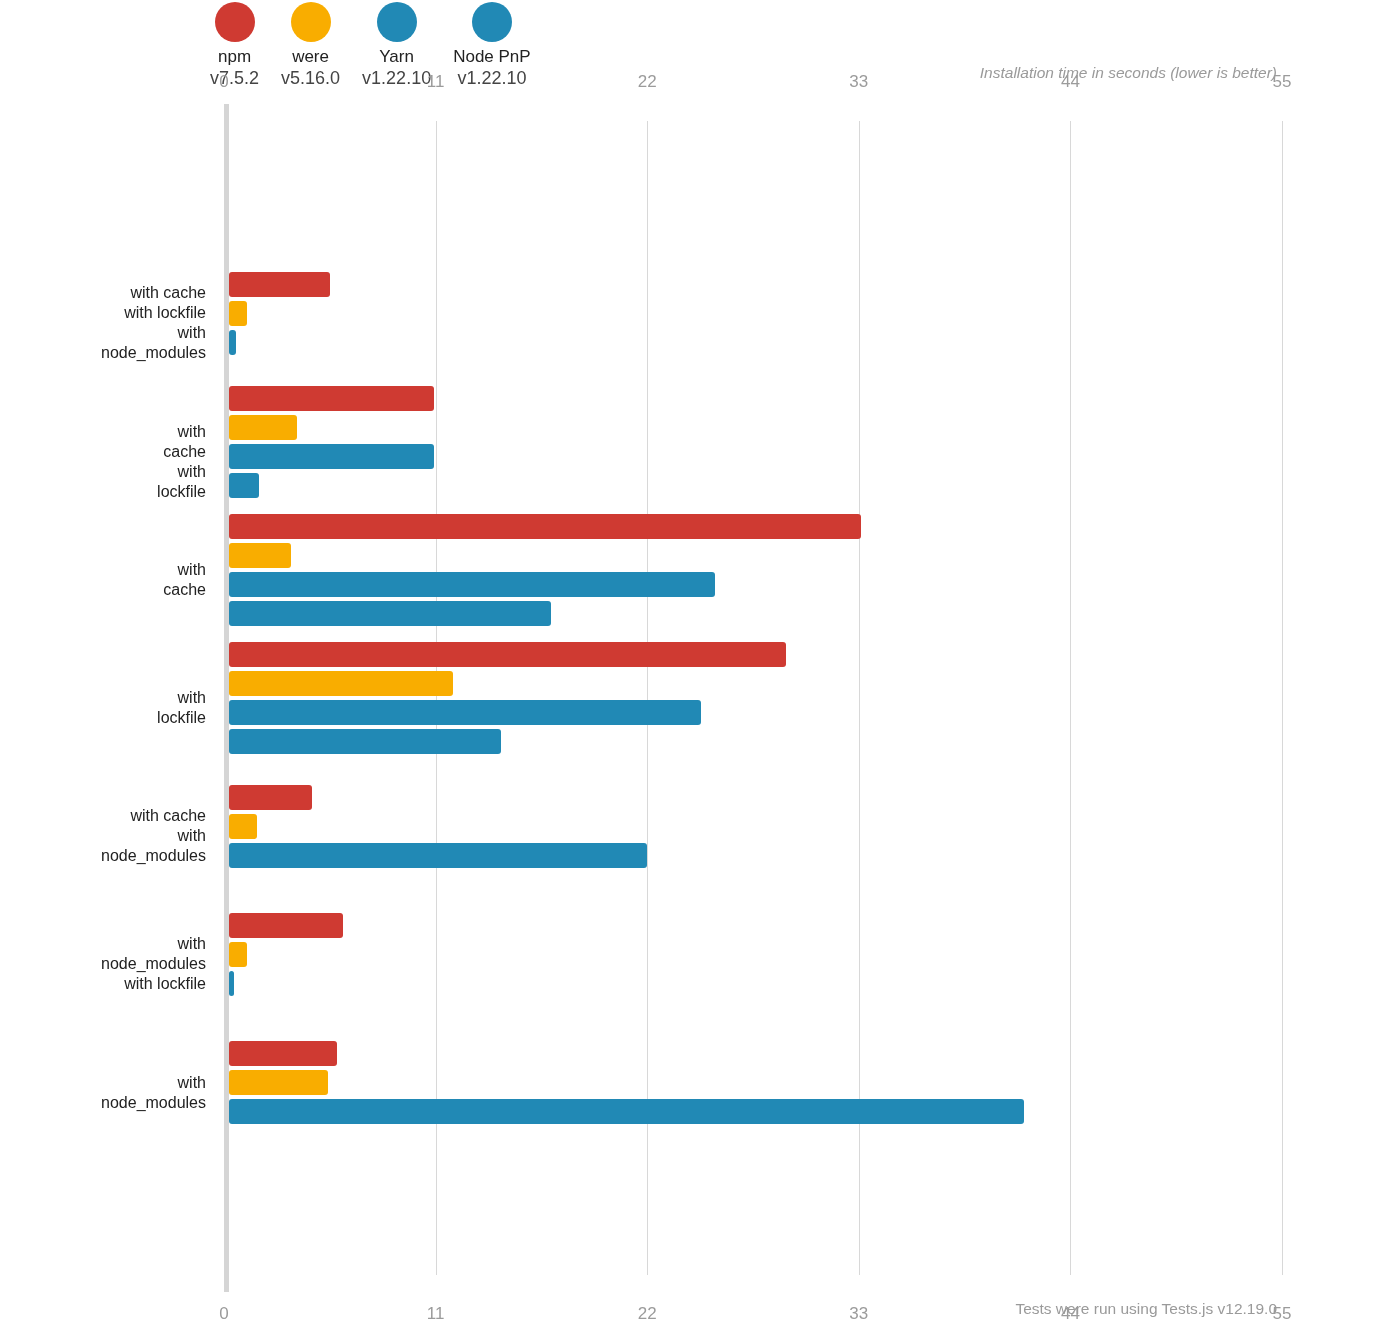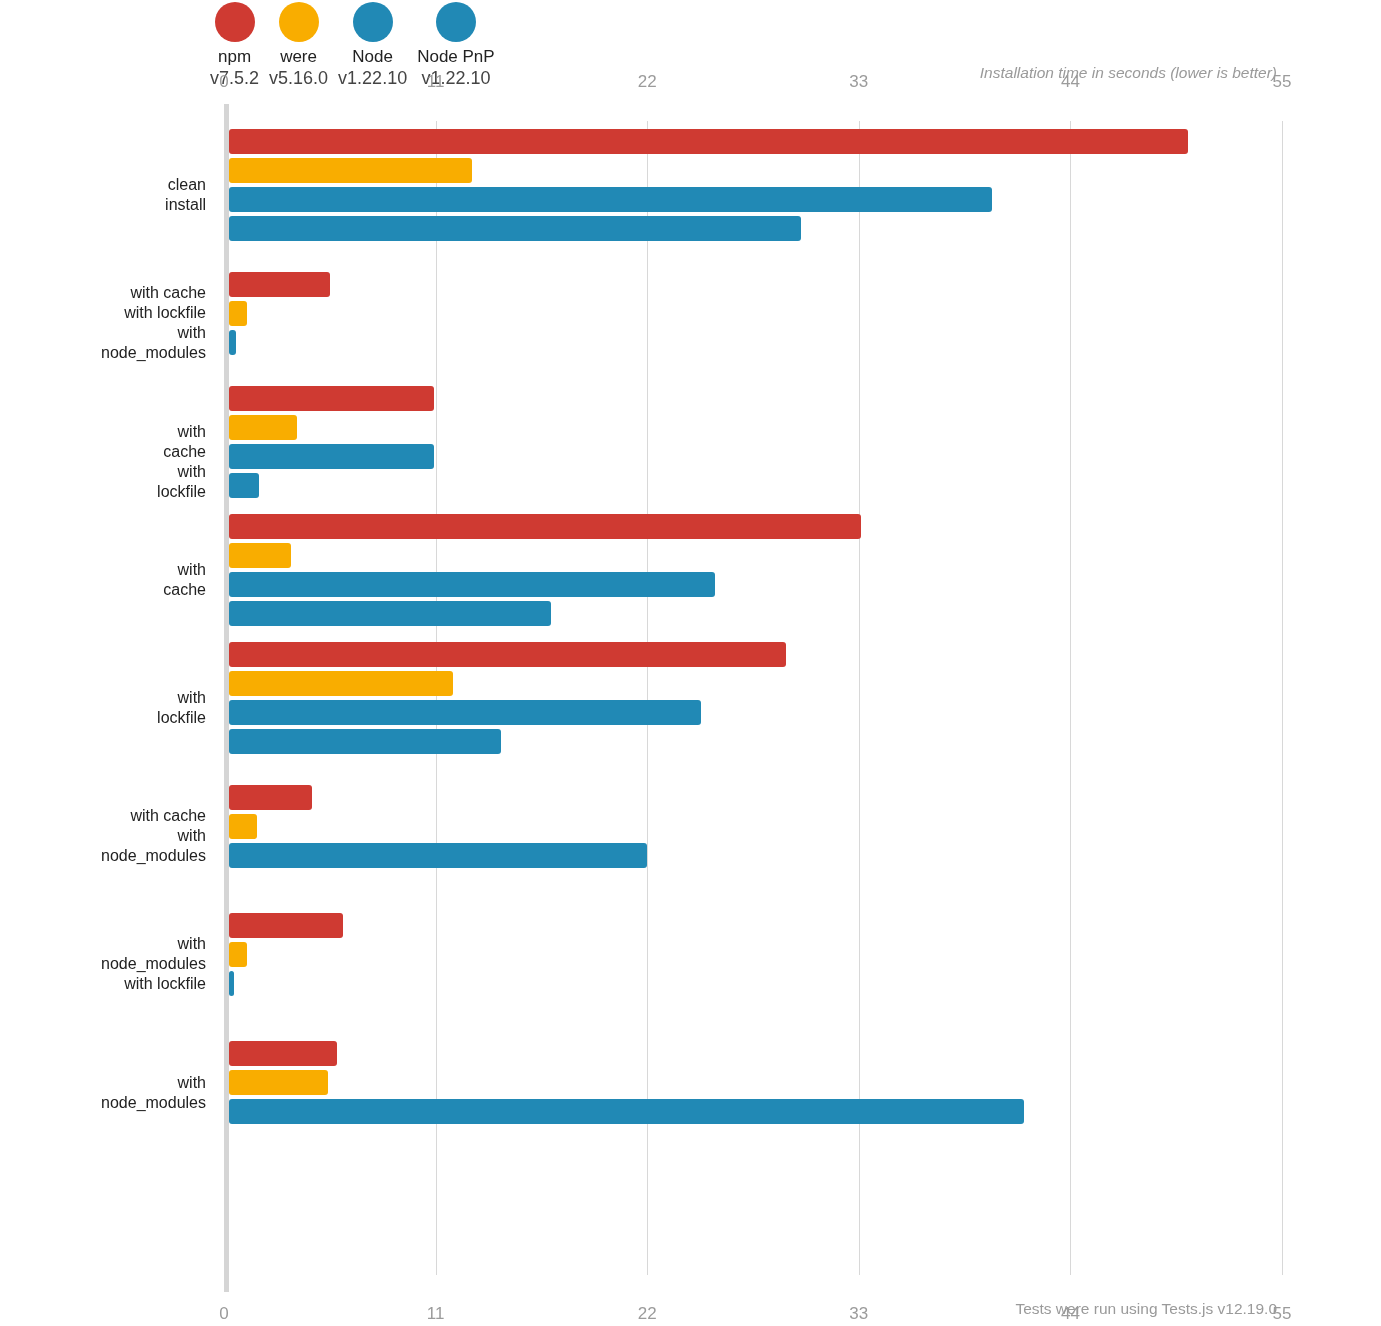--- a/index.html
+++ b/index.html
@@ -8,21 +8,21 @@
     background:#ffffff;
     font-family:"Liberation Sans", sans-serif;
     color:#333;
     overflow:hidden;
     position:relative;
   }
 
   
   #legend {
     position:absolute; left:210px; top:2px;
-    display:flex; align-items:flex-start;
+    display:flex; align-items:flex-start;gap:12px;
   }
   .legend-item {
     display:flex; flex-direction:column; align-items:center;
     margin-right:10px;
   }
   .legend-dot {
     width:40px; height:40px; border-radius:50%;
   }
   .legend-name {
     margin-top:6px; font-size:17px; color:#222; line-height:1.05;
@@ -96,21 +96,21 @@
       <div class="legend-name">npm</div>
       <div class="legend-ver">v7.5.2</div>
     </div>
     <div class="legend-item">
       <div class="legend-dot" style="background: rgb(249, 173, 0);"></div>
       <div class="legend-name">were</div>
       <div class="legend-ver">v5.16.0</div>
     </div>
     <div class="legend-item">
       <div class="legend-dot" style="background: rgb(33, 137, 181);"></div>
-      <div class="legend-name">Node</div>
+      <div class="legend-name">Yarn</div>
       <div class="legend-ver">v1.22.10</div>
     </div>
     <div class="legend-item">
       <div class="legend-dot" style="background: rgb(33, 137, 181);"></div>
       <div class="legend-name">Node PnP</div>
       <div class="legend-ver">v1.22.10</div>
     </div>
   </div>
 
 <div id="subtitle">Installation time in seconds (lower is better)</div>
@@ -134,27 +134,20 @@
     </div>
   <div id="gridlines">
       <div class="gridline zero" style="left: 0px;"></div>
       <div class="gridline" style="left: 211.6px;"></div>
       <div class="gridline" style="left: 423.2px;"></div>
       <div class="gridline" style="left: 634.8px;"></div>
       <div class="gridline" style="left: 846.4px;"></div>
       <div class="gridline" style="left: 1058px;"></div>
     </div>
   <div id="plot">
-      <div class="group" style="top: 0px; height: 128.222px;">
-        <div class="bar" title="npm: 50.1" style="top: 8.11111px; height: 25px; width: 958.742px; background: rgb(207, 58, 50);"></div>
-        <div class="bar" title="pnpm: 12.9" style="top: 37.1111px; height: 25px; width: 243.149px; background: rgb(249, 173, 0);"></div>
-        <div class="bar" title="Yarn: 39.9" style="top: 66.1111px; height: 25px; width: 762.531px; background: rgb(33, 137, 181);"></div>
-        <div class="bar" title="Yarn PnP: 30" style="top: 95.1111px; height: 25px; width: 572.091px; background: rgb(33, 137, 181);"></div>
-        <div class="cat-label" style="top: 54.1111px;">clean install</div>
-      </div>
       <div class="group" style="top: 128.222px; height: 128.222px;">
         <div class="bar" title="npm: 5.5" style="top: 22.6111px; height: 25px; width: 100.8px; background: rgb(207, 58, 50);"></div>
         <div class="bar" title="pnpm: 1.2" style="top: 51.6111px; height: 25px; width: 18.0836px; background: rgb(249, 173, 0);"></div>
         <div class="bar" title="Yarn: 0.6" style="top: 80.6111px; height: 25px; width: 6.54182px; background: rgb(33, 137, 181);"></div>
         <div class="cat-label" style="top: 34.1111px;">with cache
 with lockfile
 with node_modules</div>
       </div>
       <div class="group" style="top: 256.444px; height: 128.222px;">
         <div class="bar" title="npm: 10.9" style="top: 8.11111px; height: 25px; width: 204.676px; background: rgb(207, 58, 50);"></div>

